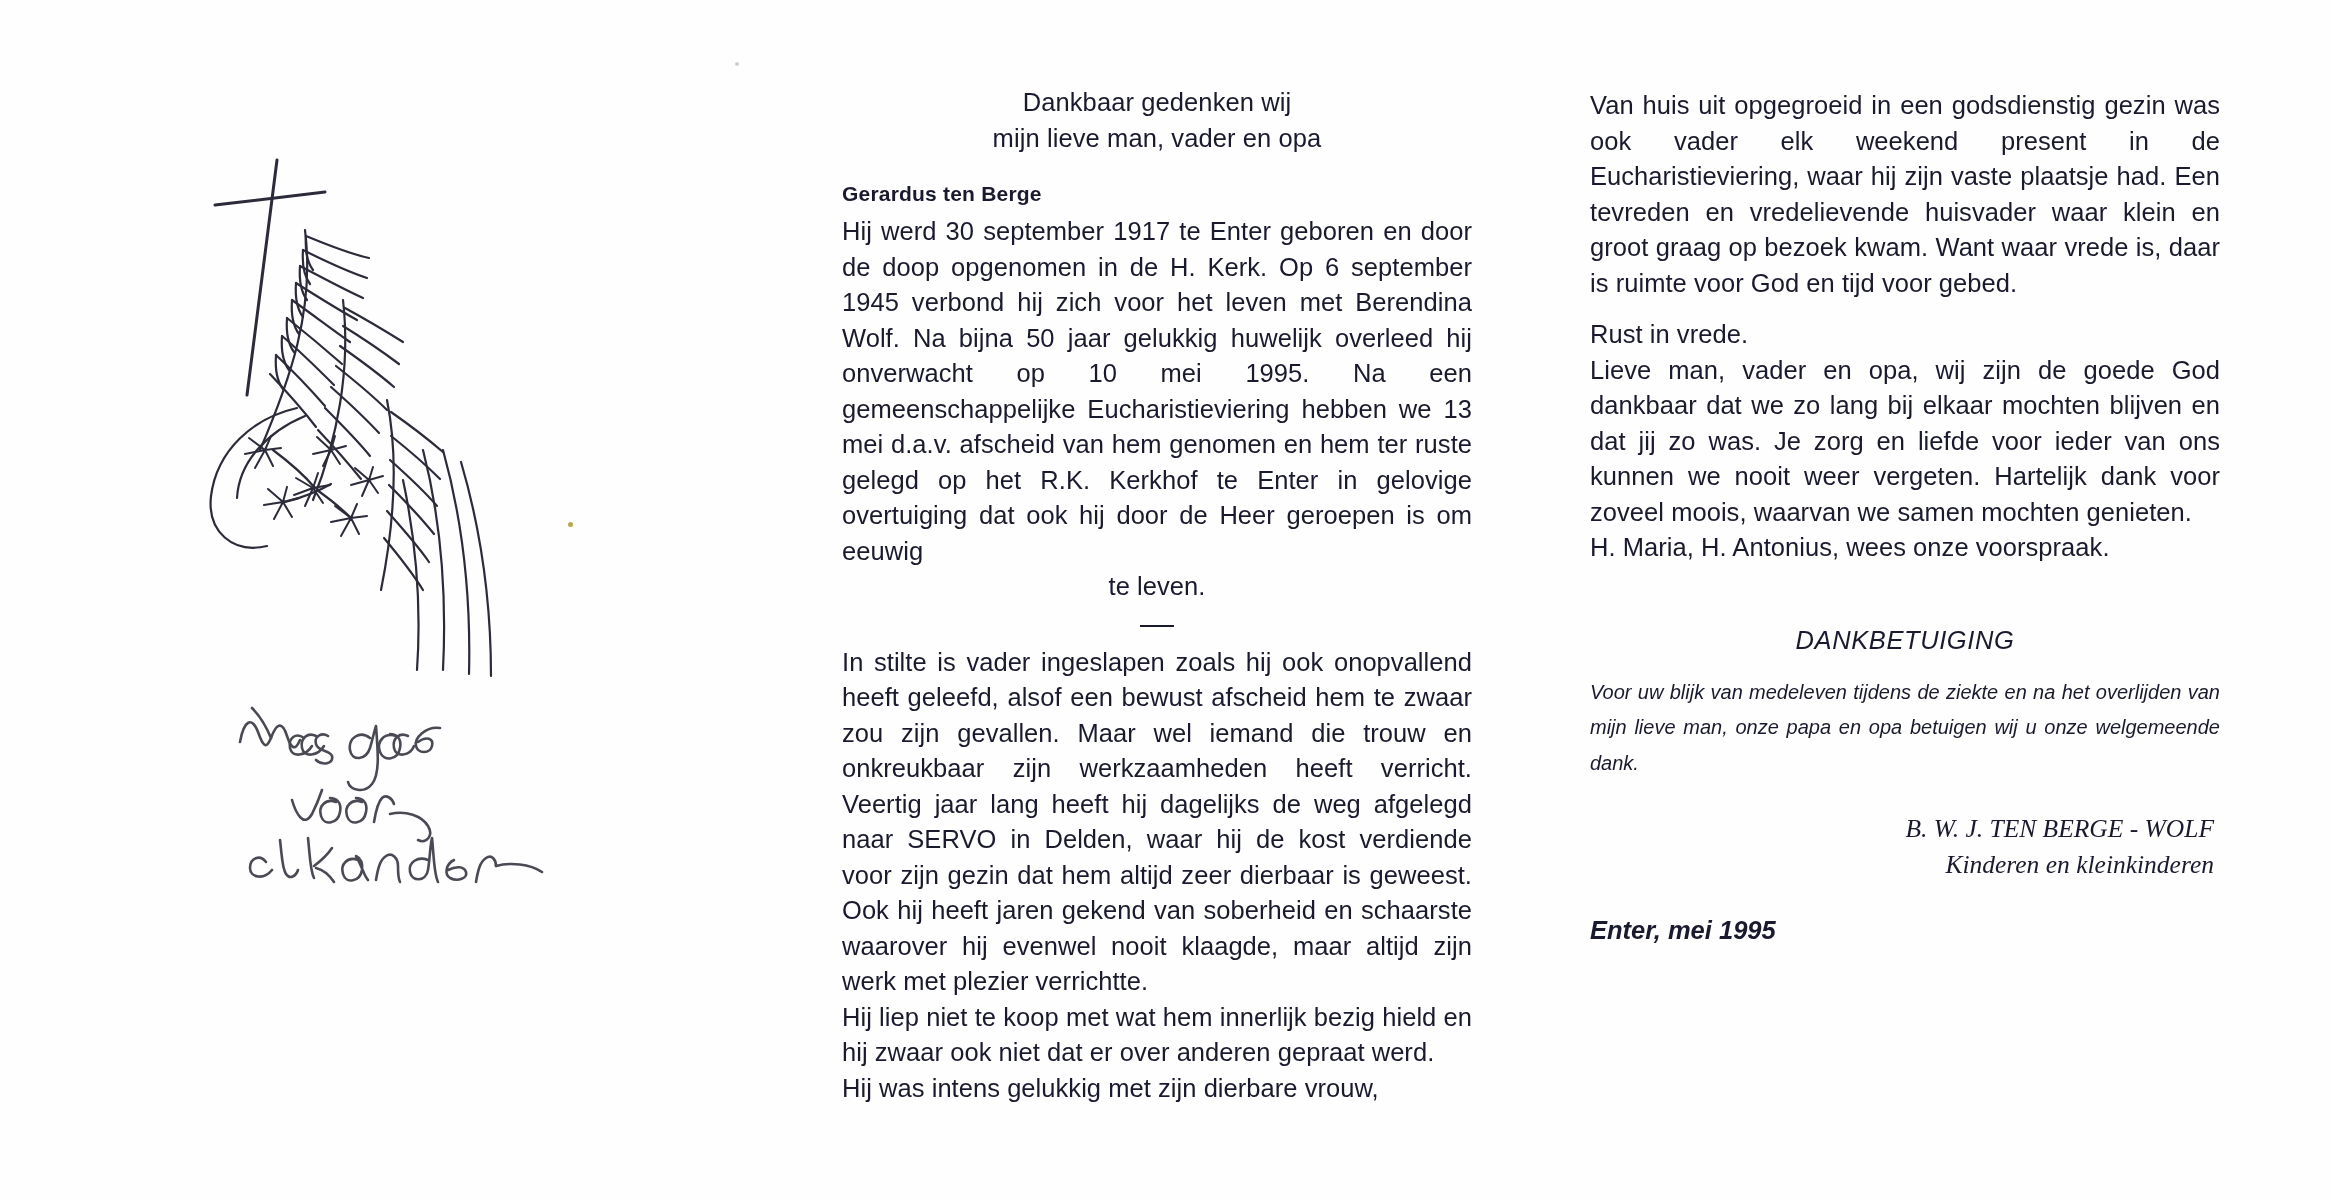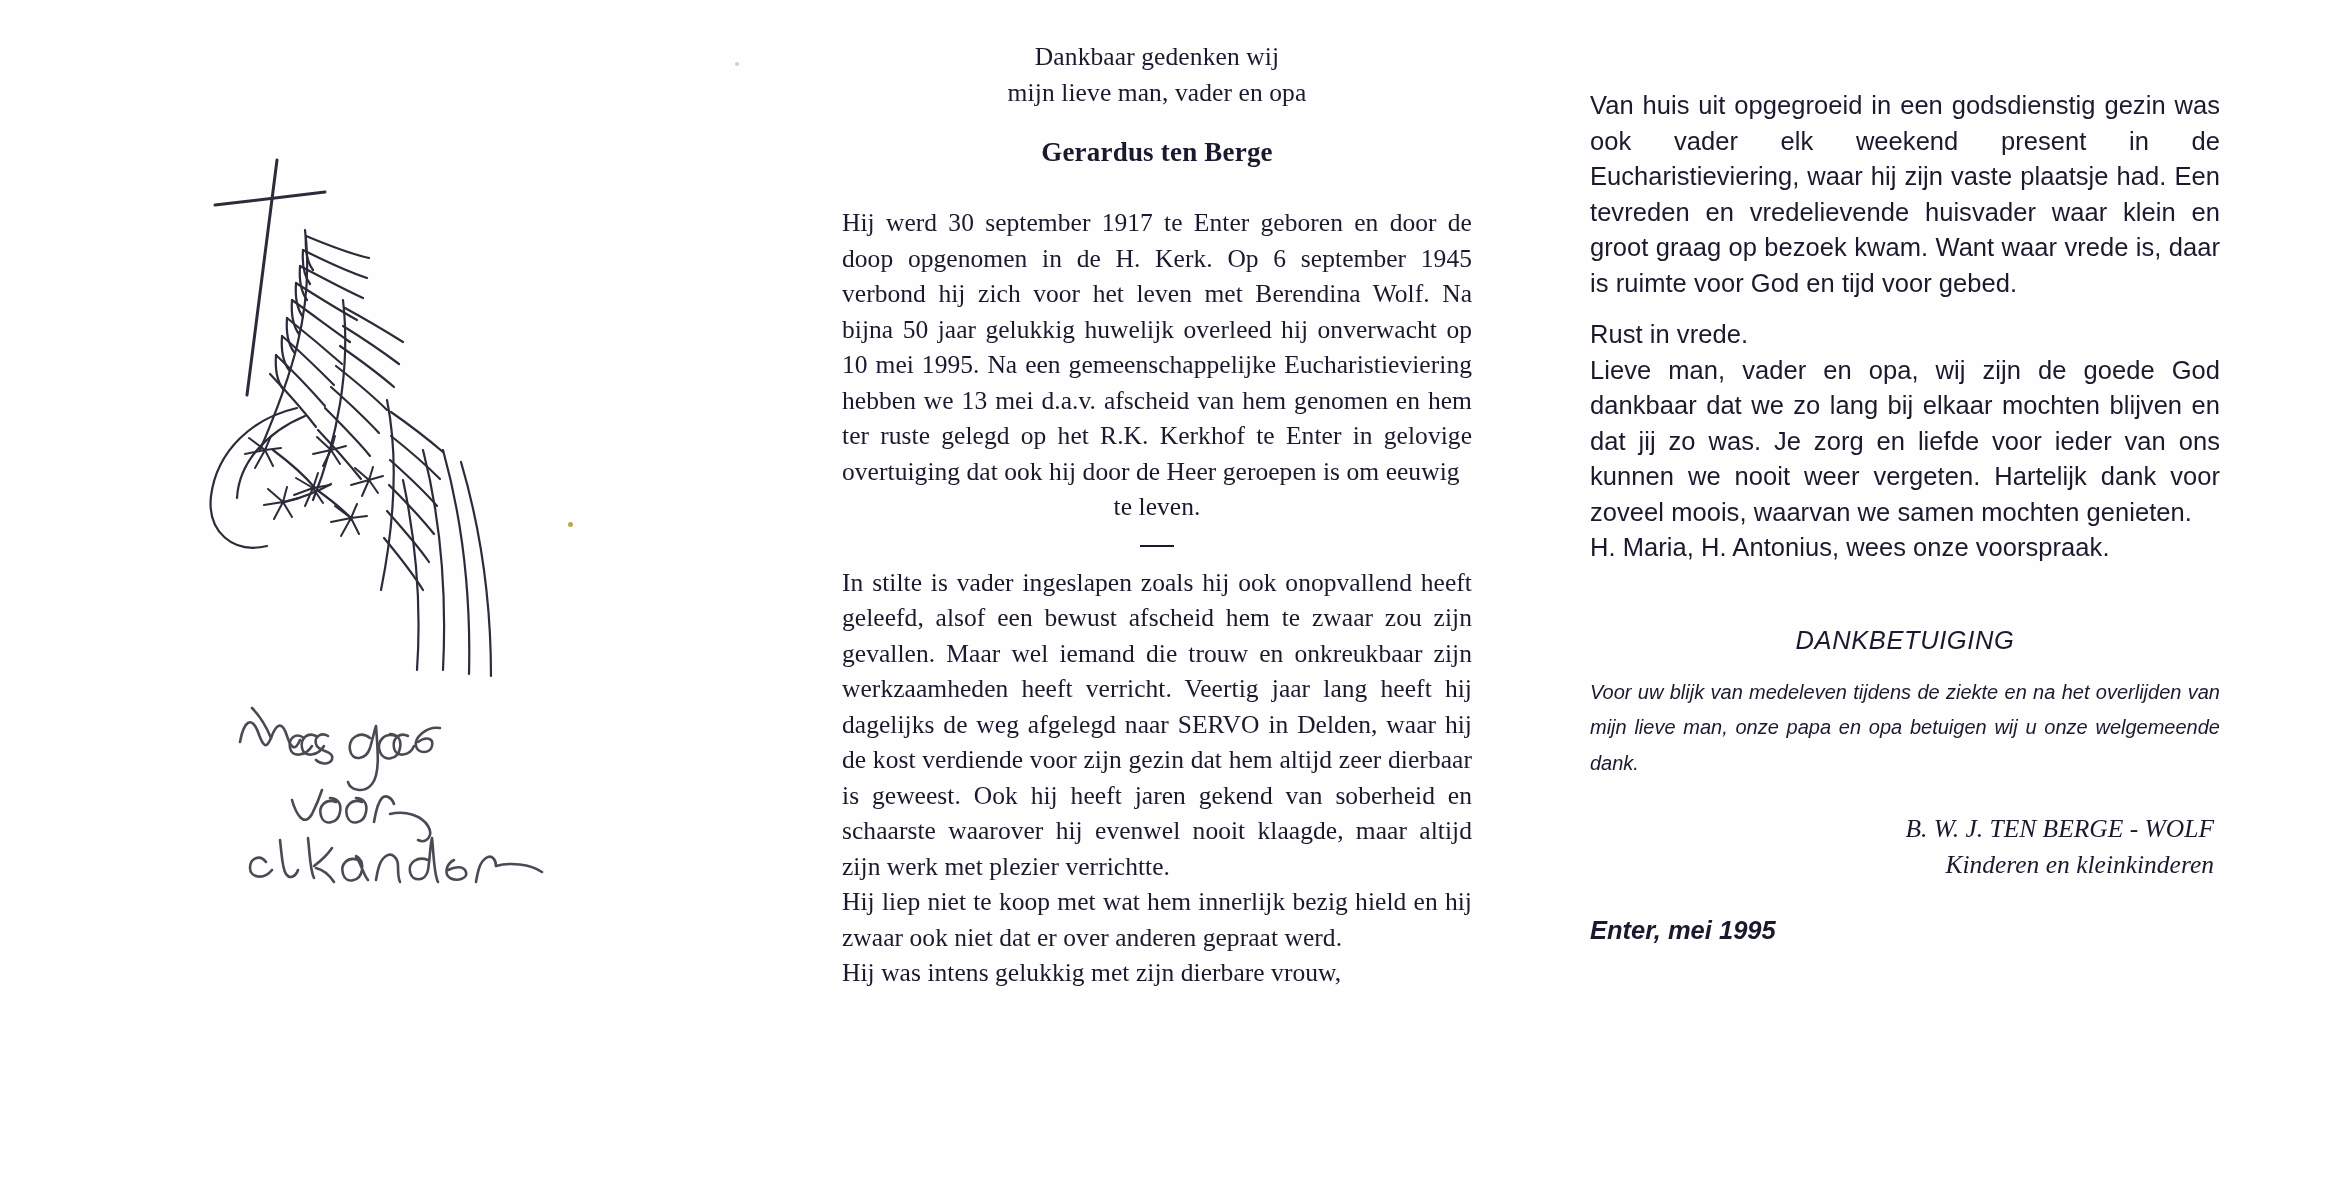--- a/index.html
+++ b/index.html
@@ -61,22 +61,21 @@
     height: 4px;
     border-radius: 50%;
     background: #cfcfcf;
   }
 
   
   .panel-mid {
     position: relative;
     width: 760px;
     flex: 0 0 760px;
-    padding: 39px 0 0 0;
-    font-family: Liberation Serif, serif;
+    padding: 84px 0 0 0;
   }
   .panel-right {
     position: relative;
     width: 750px;
     flex: 0 0 750px;
     padding: 88px 0 0 0;
   }
   .col-inner-mid {
     width: 630px;
     margin-left: 22px;
@@ -86,25 +85,24 @@
     margin-left: 10px;
   }
 
   .lead {
     text-align: center;
     font-size: 25.5px;
     line-height: 36px;
     letter-spacing: 0.1px;
   }
   .name {
-    text-align: center;
-    font-size: 27px;
+    font-size: 21px;
     font-weight: bold;
     margin-top: 26px;
-    margin-bottom: 37px;
+    margin-bottom: 8px;
     letter-spacing: 0.2px;
   }
   p.body {
     margin: 0;
     font-size: 25.5px;
     line-height: 35.5px;
     text-align: justify;
     text-justify: inter-word;
     letter-spacing: 0.05px;
   }

